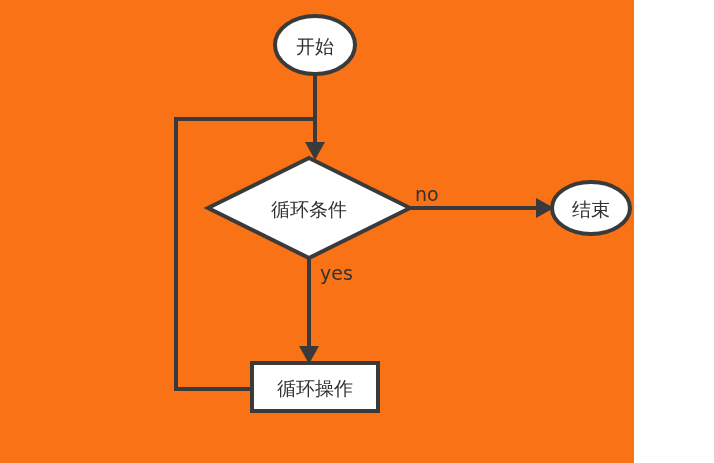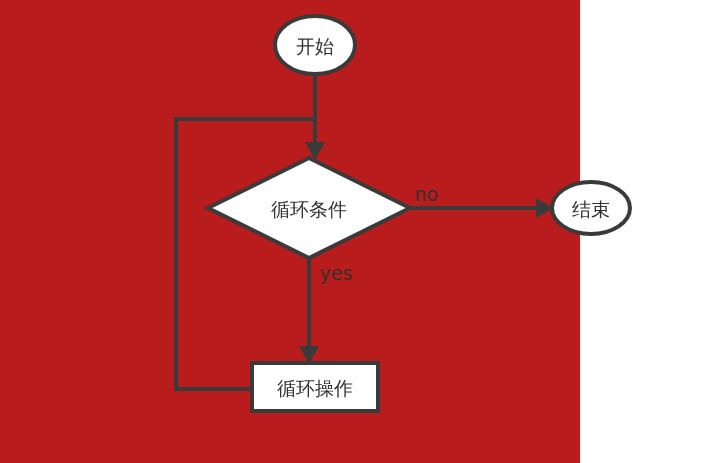--- a/index.html
+++ b/index.html
@@ -9,23 +9,23 @@
     background: #ffffff;
   }
   body {
     width: 714px;
     height: 463px;
     overflow: hidden;
     font-family: "DejaVu Sans", "Liberation Sans", sans-serif;
   }
   #diagram-root {
     position: relative;
-    width: 580px;
+    width: 634px;
     height: 463px;
-    background: #b91c1c;
+    background: #f97316;
   }
   svg#flowchart-canvas {
     position: absolute;
     left: 0;
     top: 0;
     width: 714px;
     height: 463px;
     display: block;
   }
   .node-shape {

